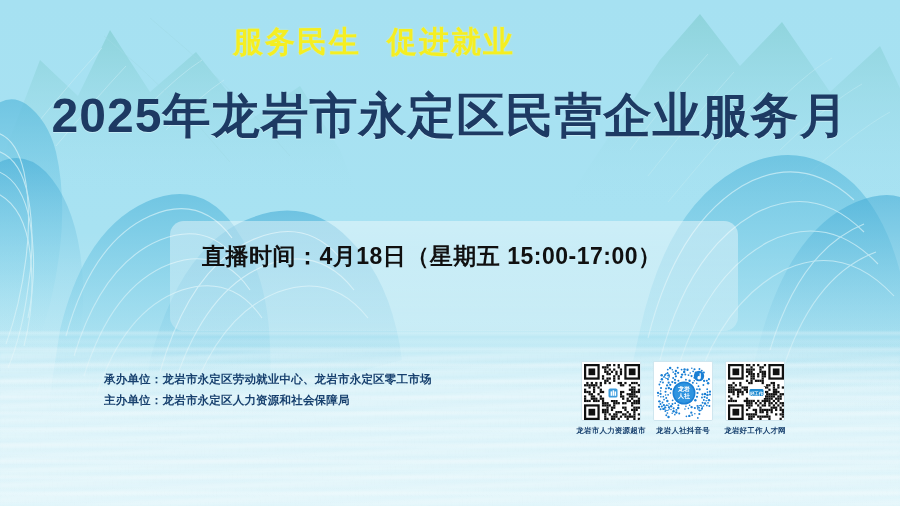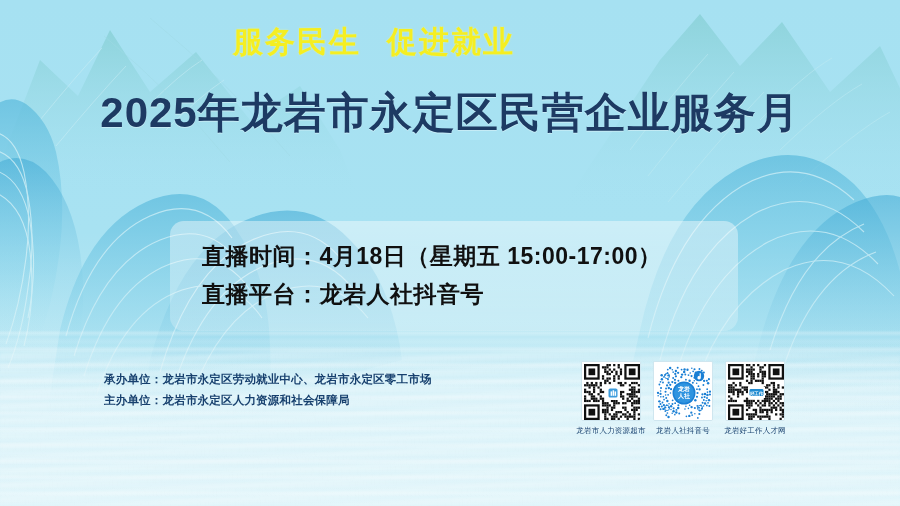--- a/index.html
+++ b/index.html
@@ -49,21 +49,21 @@
   }
   .tagline .gap{display:inline-block;width:26px;}
 
   .title{
     position:absolute;left:0;width:900px;text-align:center;
     font-weight:700;color:#1d3a63;
     letter-spacing:1px;
     line-height:1.18;
     text-shadow:0 1px 0 rgba(255,255,255,.35);
   }
-  .title1{top:88px;font-size:42px;}
+  .title1{top:88px;font-size:48px;}
   .title2{top:140px;font-size:42px;}
 
   .infobox{
     position:absolute;left:170px;top:221px;width:568px;height:110px;
     border-radius:14px;
     background:linear-gradient(180deg,rgba(255,255,255,.42) 0%,rgba(255,255,255,.22) 100%);
   }
   .infoline{
     position:absolute;left:202px;
     color:#101010;font-size:23px;font-weight:700;white-space:nowrap;
@@ -80,21 +80,21 @@
 
   
   .qrs{position:absolute;left:581px;top:361px;display:flex;gap:12px;}
   .qrcell{width:60px;display:flex;flex-direction:column;align-items:center;}
   .qrbox{
     width:60px;height:60px;background:#fff;border:1px solid #cfe6ef;
     position:relative;overflow:hidden;border-radius:2px;
   }
   .qrbox svg{display:block;width:60px;height:60px;}
   .qrcap{
-    margin-top:5px;font-size:7.5px;font-weight:400;color:#17406e;
+    margin-top:5px;font-size:7.5px;font-weight:700;color:#17406e;
     white-space:nowrap;letter-spacing:.2px;
   }
 </style>
 </head>
 <body>
 
 <div class="poster">
 
   <div class="layer">
     <svg viewBox="0 0 900 506" preserveAspectRatio="none" aria-hidden="true">
@@ -193,21 +193,20 @@
   <div class="water2"></div>
 
   <div class="tagline">
     <span>服务民生</span><span class="gap"></span><span>促进就业</span>
   </div>
 
   <div class="title title1">2025年龙岩市永定区民营企业服务月</div>
 
   <div class="infobox"></div>
   <div class="infoline info1">直播时间：4月18日（星期五 15:00-17:00）</div>
-  <div class="infoline info2">直播平台：龙岩人社抖音号</div>
 
   <div class="orgs">
     <div class="orgline">承办单位：龙岩市永定区劳动就业中心、龙岩市永定区零工市场</div>
     <div class="orgline">主办单位：龙岩市永定区人力资源和社会保障局</div>
   </div>
 
   <div class="qrs">
 
     <div class="qrcell">
       <div class="qrbox">

